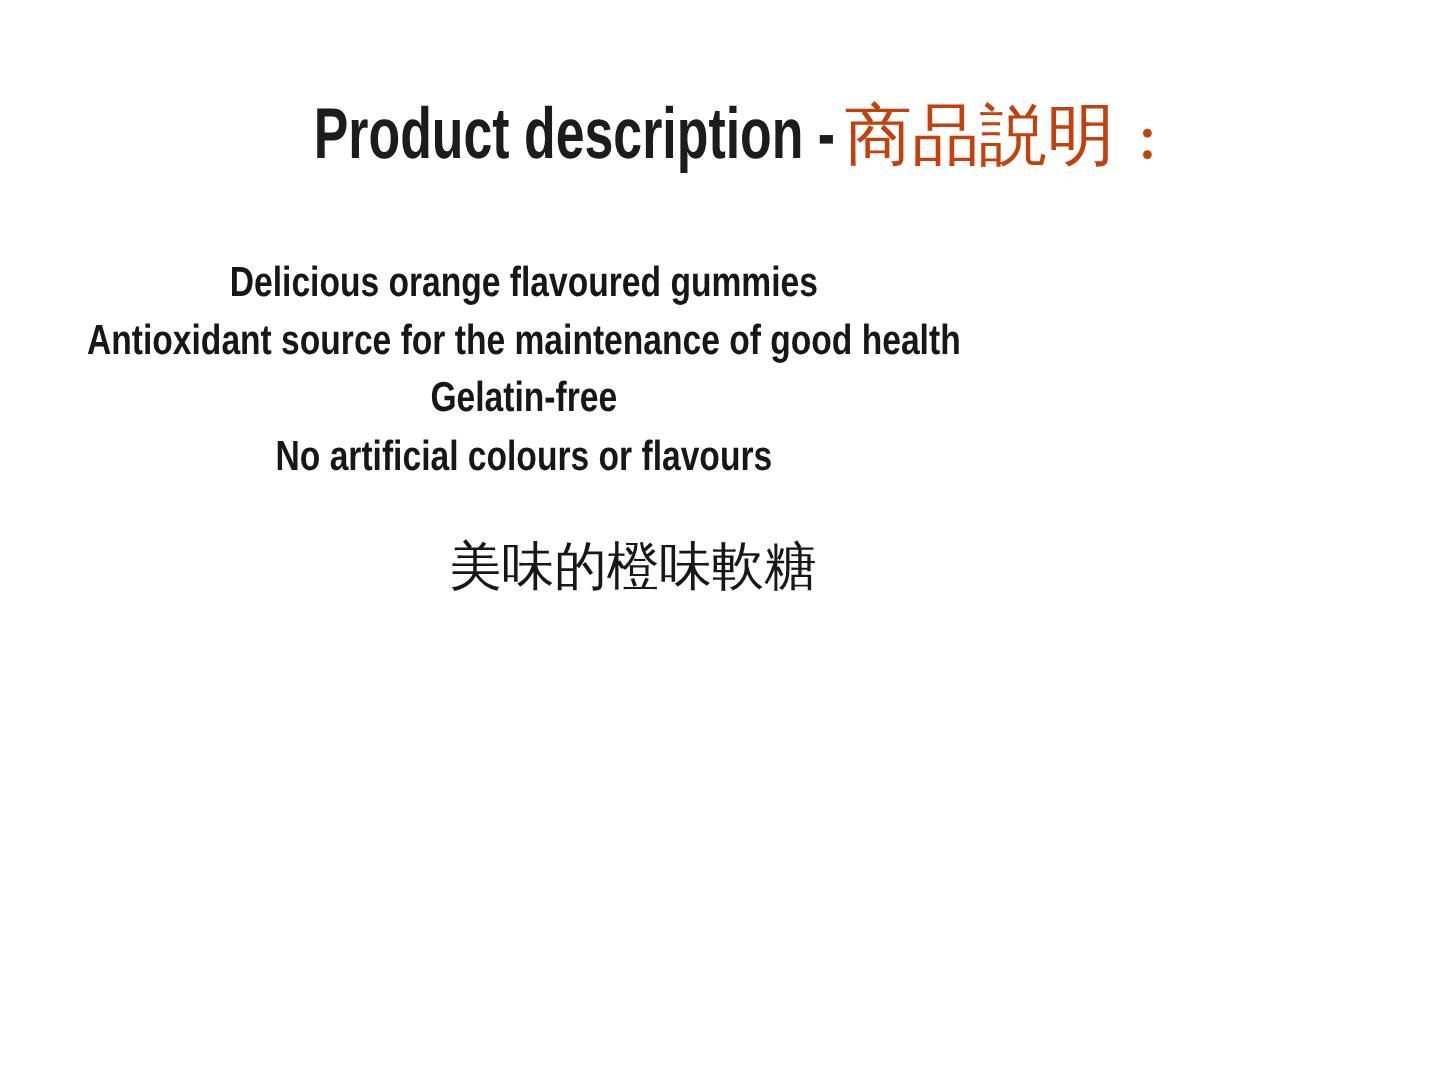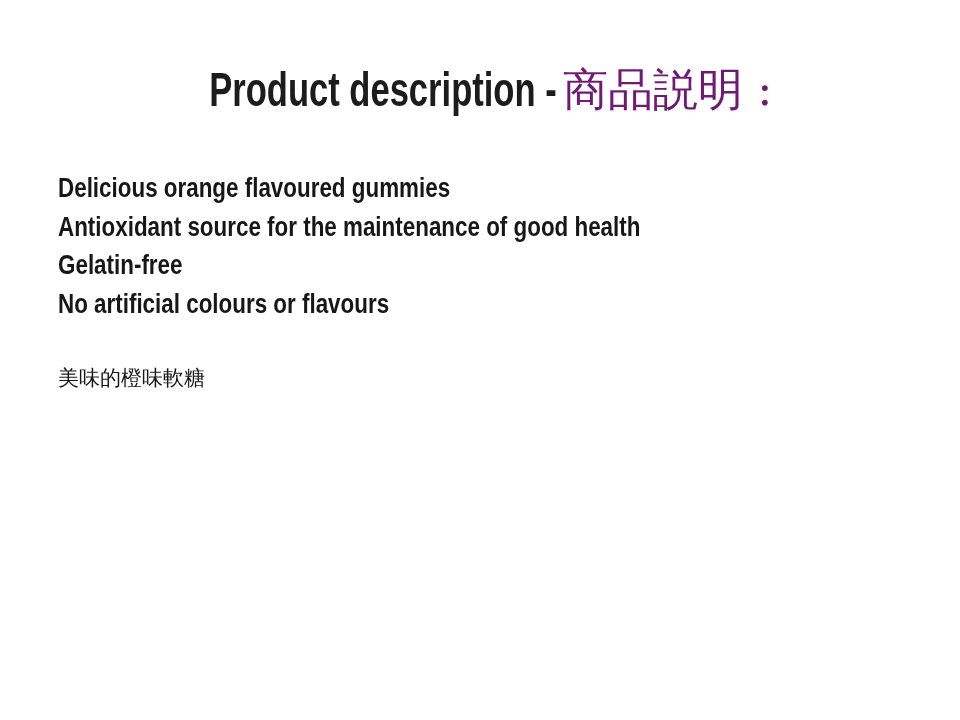--- a/index.html
+++ b/index.html
@@ -35,42 +35,43 @@
   }
   .title-zh {
     position: absolute;
     top: 66px;
     left: 563px;
     font-family: "DejaVu Serif", serif;
     font-size: 45px;
     line-height: 48px;
     font-weight: 400;
     white-space: nowrap;
-    color: #701a75;
+    color: #c2410c;
     text-align: right;
   }
   
   .content {
     position: absolute;
     left: 58px;
     top: 169px;
+    text-align: center;
   }
   .body-en {
     font-size: 28px;
     line-height: 38.5px;
     font-weight: 700;
     white-space: nowrap;
     transform: scaleX(0.8);   
     transform-origin: 0 0;
     color: #171717;
   }
   .body-zh {
     margin-top: 36px;
     font-family: "DejaVu Serif", serif;
-    font-size: 21px;
+    font-size: 35px;
     line-height: 38.5px;
     font-weight: 400;
     white-space: nowrap;
     color: #171717;
   }
 </style>
 </head>
 <body>
 
 <div class="slide">

